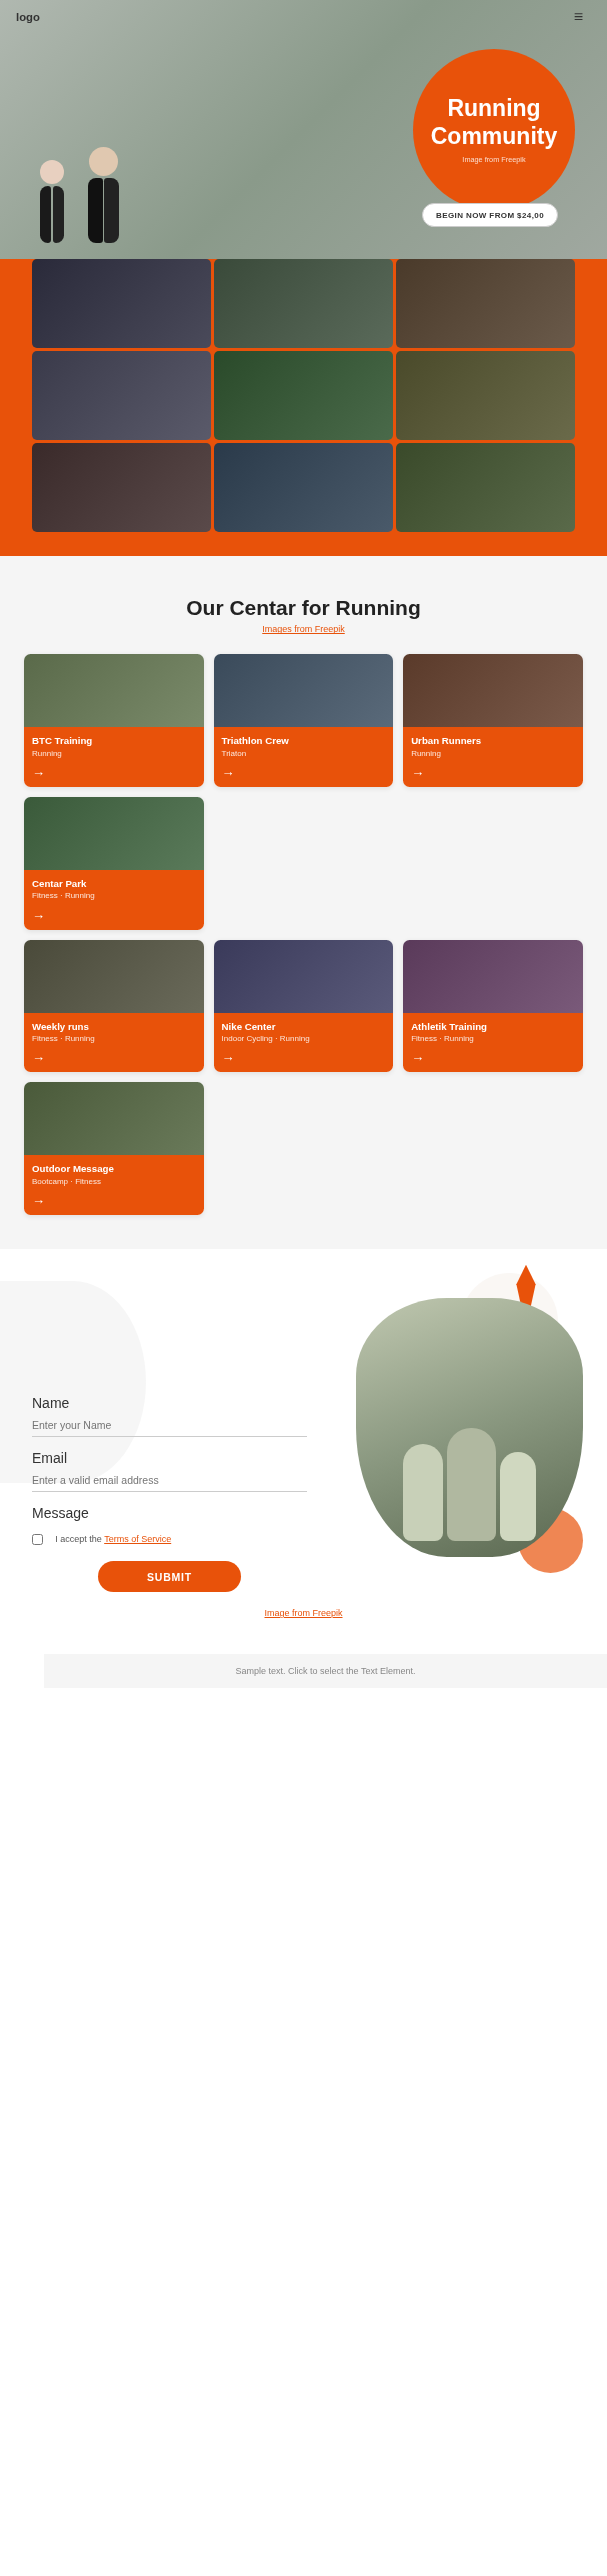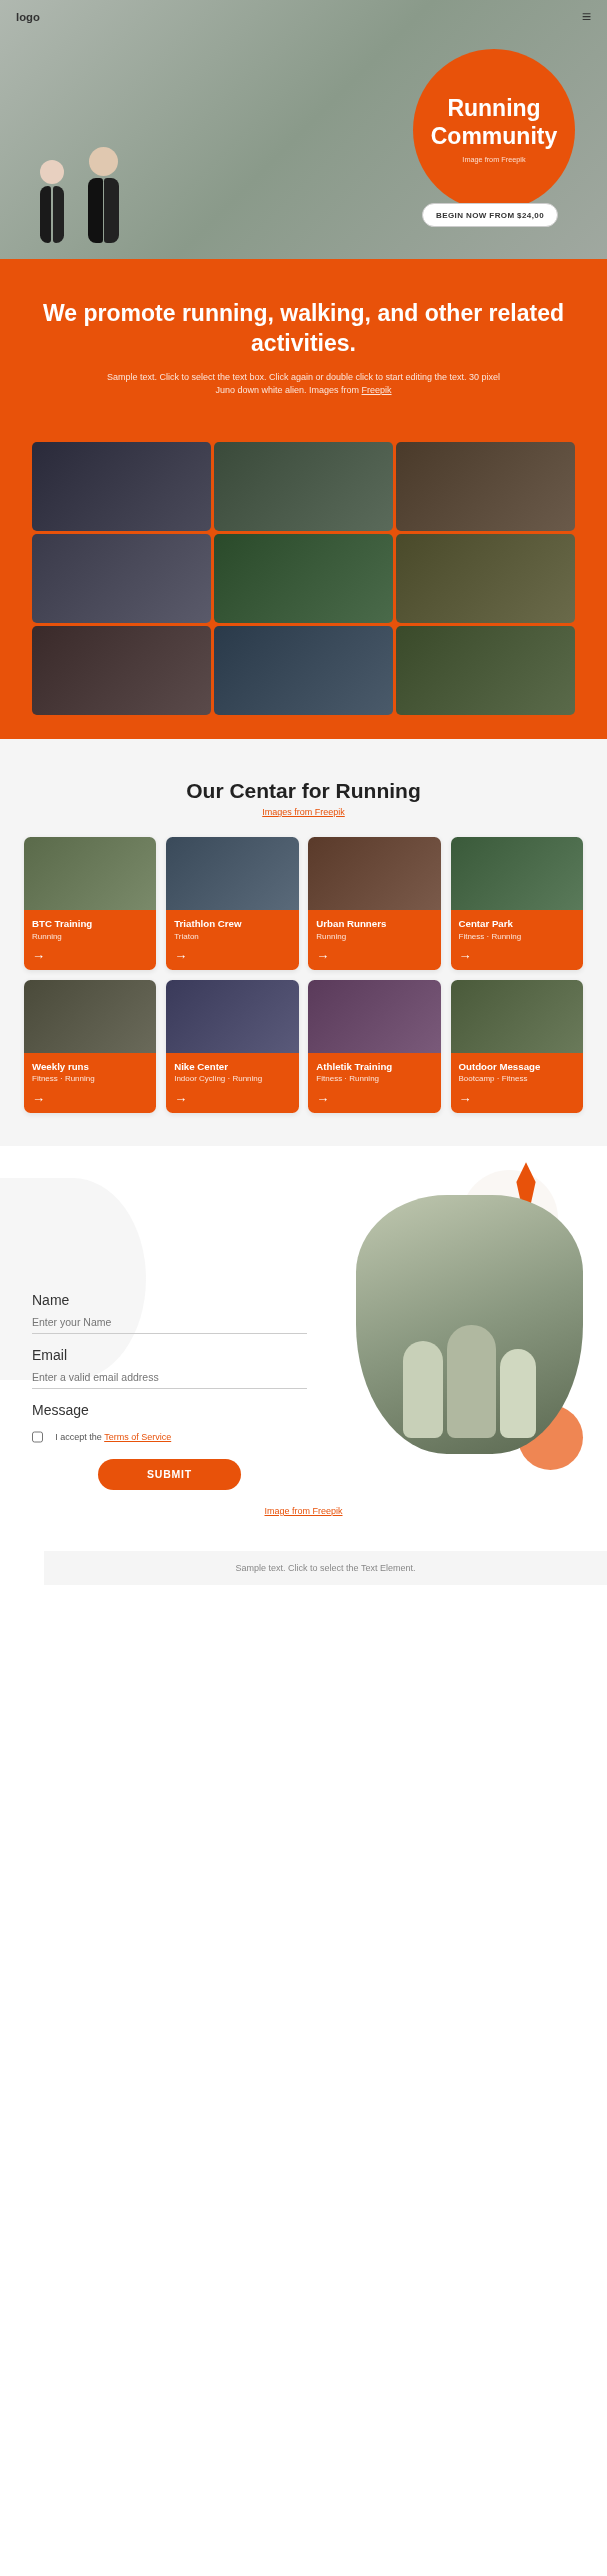--- a/index.html
+++ b/index.html
@@ -1,21 +1,21 @@
 <!DOCTYPE html>
 <html style="font-size:13px"><head>
   <meta charset="utf-8">
   <style>
     * { margin: 0; padding: 0; box-sizing: border-box; }
     body { font-family: Arial, sans-serif; width: 607px; background: #fff; }
 
     
     .header {
       position: absolute;
-      top: 0; left: 0; right: 0;
+      top: 0; left: 0; right: 8px;
       display: flex;
       justify-content: space-between;
       align-items: center;
       padding: 8px 16px;
       z-index: 10;
     }
     .logo-text {
       font-size: 11.3px;
       font-weight: bold;
       color: #333;
@@ -152,21 +152,21 @@
       color: #888;
       margin-bottom: 20px;
     }
     .venues-section .images-from a {
       color: #e8520a;
       text-decoration: underline;
     }
 
     .venues-grid {
       display: grid;
-      grid-template-columns: repeat(4, 1fr);
+      grid-template-columns: repeat(3, 1fr);
       gap: 9.7px;
       margin-bottom: 9.7px;
     }
     .venue-card {
       background: #fff;
       border-radius: 6.5px;
       overflow: hidden;
       box-shadow: 0 1.6px 4.9px rgba(0,0,0,0.08);
     }
     .venue-image {
@@ -403,27 +403,20 @@
         </div>
       </div>
     </div>
     <div class="hero-circle">
       <h1>Running Community</h1>
       <p class="subtitle">Image from Freepik</p>
     </div>
     <button class="hero-btn">BEGIN NOW FROM $24,00</button>
   </div>
 
-  <div class="promo-section">
-    <h2>We promote running, walking, and other related activities.</h2>
-    <p class="sample-text">
-      <span>Sample text. Click to select the text box. Click again or double click to start editing the text. 30 pixel Juno down white alien. Images from</span>
-      <a href="#">Freepik</a>
-    </p>
-  </div>
 
   <div class="photo-grid">
     <div class="photo-cell photo-cell-1"></div>
     <div class="photo-cell photo-cell-2"></div>
     <div class="photo-cell photo-cell-3"></div>
     <div class="photo-cell photo-cell-4"></div>
     <div class="photo-cell photo-cell-5"></div>
     <div class="photo-cell photo-cell-6"></div>
     <div class="photo-cell photo-cell-7"></div>
     <div class="photo-cell photo-cell-8"></div>

